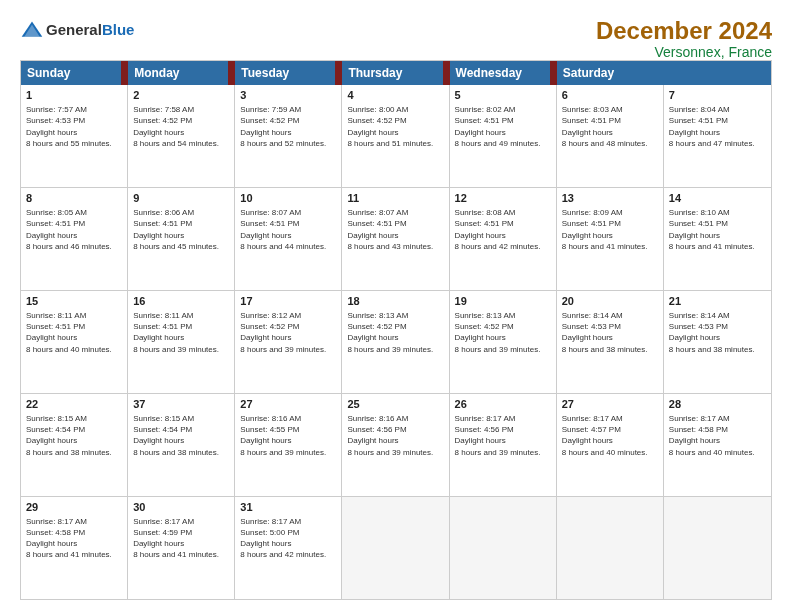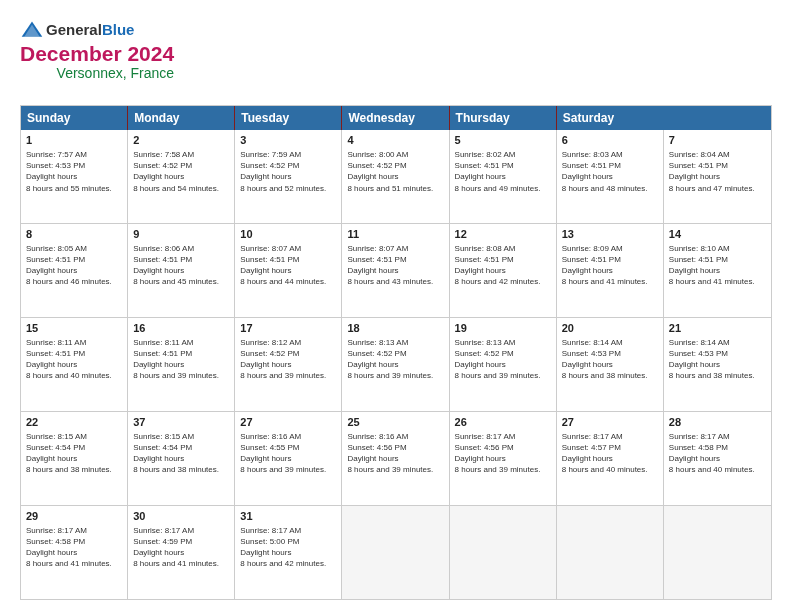--- a/index.html
+++ b/index.html
@@ -14,30 +14,29 @@
       width: 792px;
       height: 612px;
       padding: 18px 20px 12px 20px;
       display: flex;
       flex-direction: column;
     }
     .header {
       display: flex;
       justify-content: space-between;
       align-items: flex-start;
-      margin-bottom: 24px;
-      flex-direction: column;
+      margin-bottom: 0;
     }
     .title-block {
       text-align: right;
     }
     .month-title {
-      font-size: 21px;
-      font-weight: bold;
-      color: #be185d;
+      font-size: 24px;
+      font-weight: bold;
+      color: #a16207;
       line-height: 1.1;
     }
     .location {
       font-size: 14px;
       color: #15803d;
       text-align: right;
     }
     .calendar {
       flex: 1;
       display: flex;
@@ -47,21 +46,21 @@
     .cal-header {
       display: grid;
       grid-template-columns: repeat(7, 1fr);
       background: #2e6da4;
     }
     .cal-header-cell {
       color: #fff;
       font-weight: bold;
       font-size: 12px;
       padding: 5px 6px;
-      border-right: 1px solid #7f1d1d;
+      border-right: 7px solid #7f1d1d;
       text-align: left;
     }
     .cal-header-cell:last-child { border-right: none; }
     .cal-body {
       display: flex;
       flex-direction: column;
       flex: 1;
     }
     .cal-row {
       display: grid;
@@ -139,22 +138,22 @@
       <div class="month-title">December 2024</div>
       <div class="location">Versonnex, France</div>
     </div>
   </div>
 
   <div class="calendar">
     <div class="cal-header">
     <div class="cal-header-cell">Sunday</div>
         <div class="cal-header-cell">Monday</div>
         <div class="cal-header-cell">Tuesday</div>
+        <div class="cal-header-cell">Thursday</div>
         <div class="cal-header-cell">Wednesday</div>
-        <div class="cal-header-cell">Thursday</div>
         <div class="cal-header-cell">Saturday</div>
       </div>
     <div class="cal-body">
     <div class="cal-row">
           <div class="cal-cell">
             <span class="day-num">1</span>
             <div class="cell-info">Sunrise: 7:57 AM<br>Sunset: 4:53 PM<br>Daylight hours<br>8 hours and 55 minutes.</div>
           </div>
           <div class="cal-cell">
             <span class="day-num">2</span>

